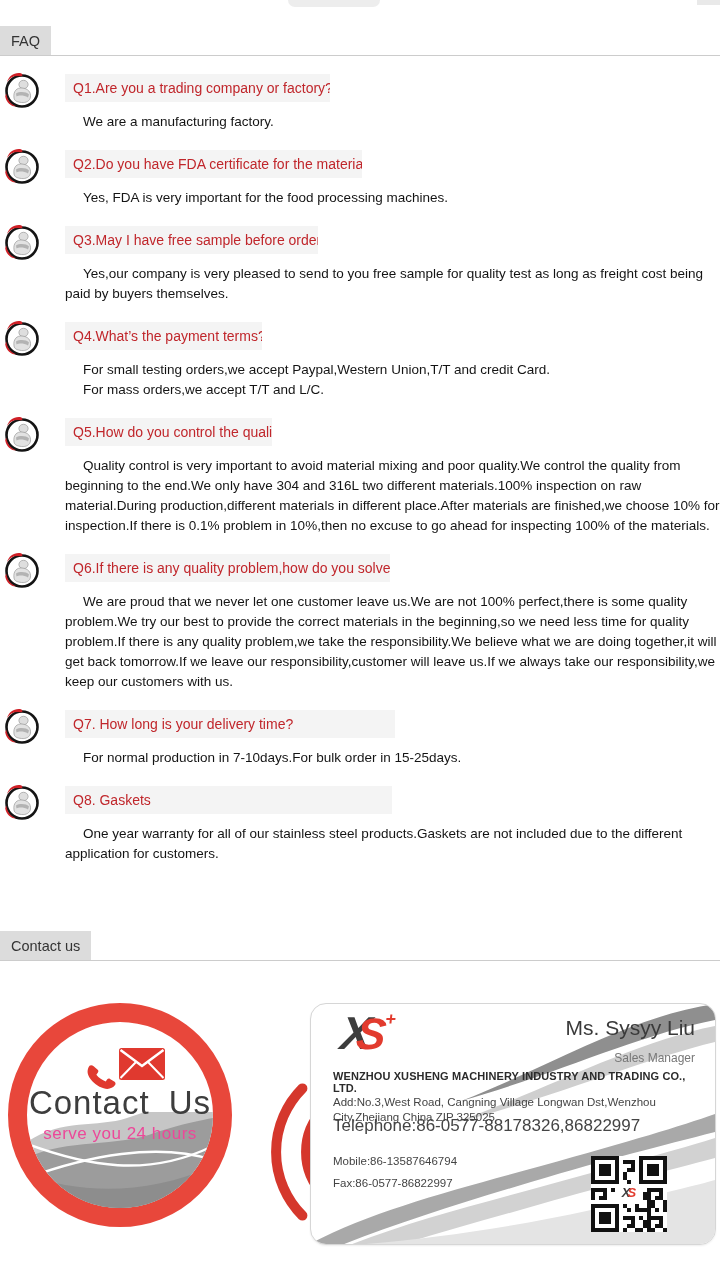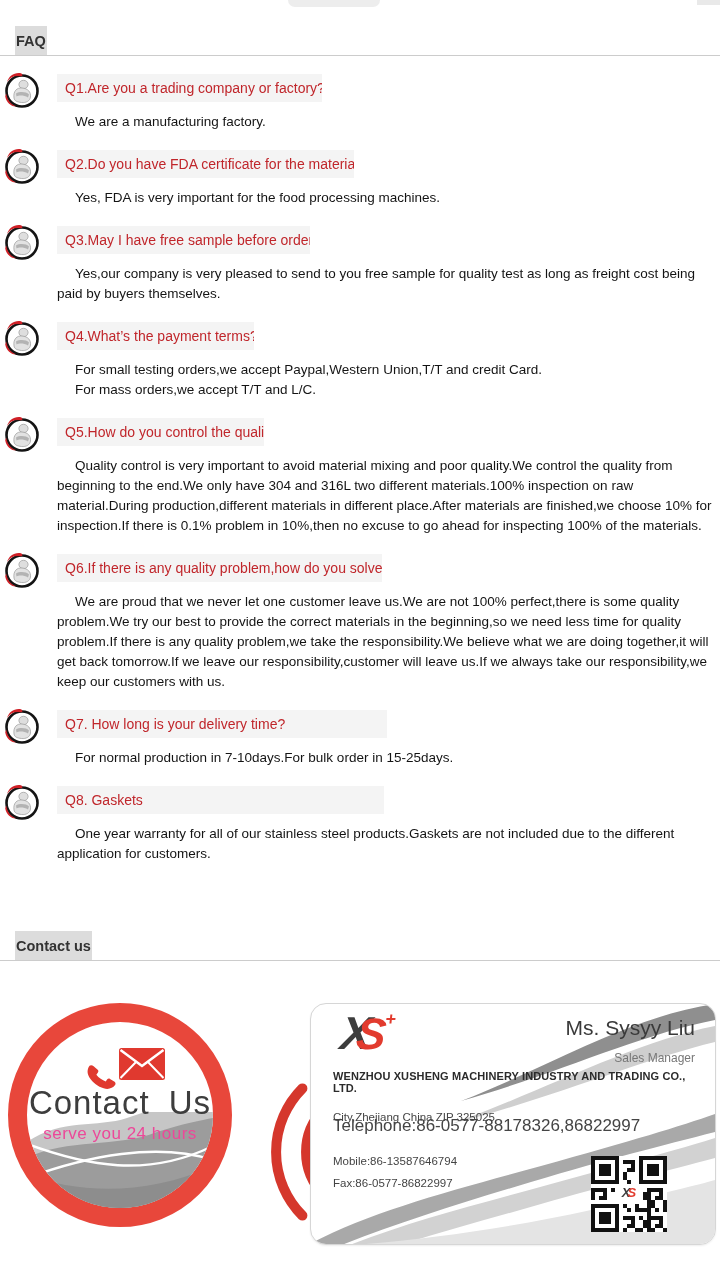--- a/index.html
+++ b/index.html
@@ -5,26 +5,26 @@
   html,body{margin:0;padding:0;background:#fff;}
   .page{position:relative;width:720px;height:1262px;overflow:hidden;background:#fff;
         font-family:"Liberation Sans",sans-serif;color:#111;}
   
   .artifact-a{position:absolute;top:0;left:288;width:92px;height:7px;background:#ededed;border-radius:0 0 10px 10px;}
   .artifact-b{position:absolute;top:0;left:697px;width:23px;height:5px;background:#e9e9e9;}
   .artifact-a{left:288px;}
 
   
   .tab-row{border-bottom:1px solid #ccc;margin-top:26px;}
-  .tab{display:inline-block;background:#dcdcdc;color:#333;font-weight:bold;
-       font-size:14.5px;padding:7px 1px 6px;margin-left:15px;}
+  .tab{display:inline-block;background:#dcdcdc;color:#333;font-weight:normal;
+       font-size:14.5px;padding:7px 11px 6px;margin-left:0;}
 
   
   .faq-list{padding:18px 0 0 0;}
-  .faq-item{display:flex;margin-bottom:11px;}
+  .faq-item{display:flex;margin-bottom:11px;gap:8px;}
   .faq-icon{flex:none;width:40px;height:40px;margin:-3px 0 0 2px;}
   .faq-content{flex:1;padding-left:15px;}
   .q-box{box-sizing:border-box;background:#f4f4f4;color:#c0262b;font-size:14px;
          padding:6px 10px 6px 8px;white-space:nowrap;overflow:hidden;}
   div.faq-item:nth-of-type(1) .q-box{width:265px;}
   div.faq-item:nth-of-type(2) .q-box{width:297px;}
   div.faq-item:nth-of-type(3) .q-box{width:253px;}
   div.faq-item:nth-of-type(4) .q-box{width:197px;}
   div.faq-item:nth-of-type(5) .q-box{width:207px;}
   div.faq-item:nth-of-type(6) .q-box{width:325px;}
@@ -298,20 +298,21 @@
       </svg>
 
       <div class="layer logo"><span class="lx">X</span><span class="ls">S</span><span class="lp">+</span></div>
 
       <div class="layer person">
         <div class="person-name">Ms. Sysyy Liu</div>
         <div class="person-role">Sales Manager</div>
       </div>
 
       <div class="layer company">WENZHOU XUSHENG MACHINERY INDUSTRY AND TRADING CO., LTD.</div>
+      <div class="layer addr1">Add:No.3,West Road, Cangning Village Longwan Dst,Wenzhou</div>
       <div class="layer addr2">City,Zhejiang China ZIP 325025</div>
       <div class="layer tel">Telephone:86-0577-88178326,86822997</div>
       <div class="layer mob">Mobile:86-13587646794</div>
       <div class="layer fax">Fax:86-0577-86822997</div>
 
       <div class="layer qr">
         <svg id="qr-svg" width="76" height="76" viewBox="0 0 76 76">
             <rect x="0" y="0" width="76" height="76" fill="#ffffff"></rect>
             <rect x="0" y="0" width="28" height="28" fill="#111"></rect>
             <rect x="4" y="4" width="20" height="20" fill="#fff"></rect>

